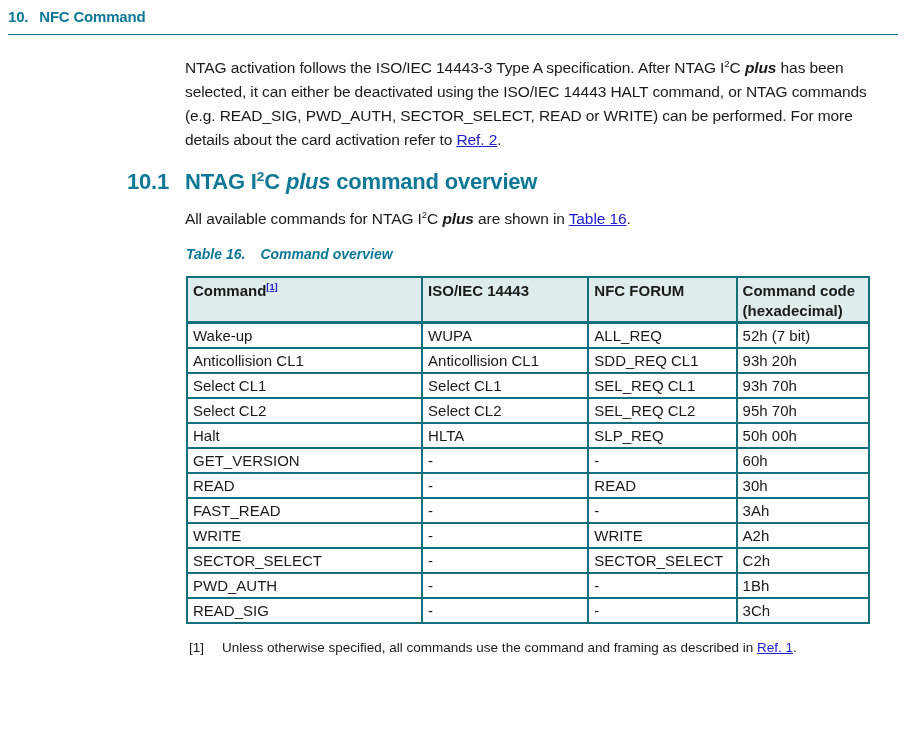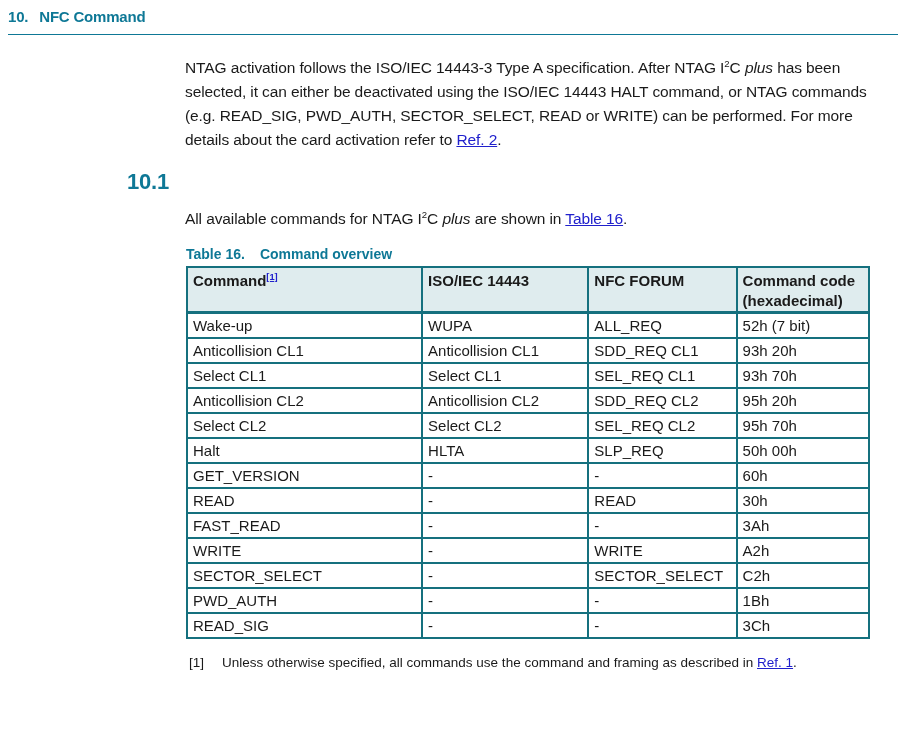--- a/index.html
+++ b/index.html
@@ -45,24 +45,25 @@
     color: var(--teal);
     font-size: 22px;
     font-weight: bold;
     letter-spacing: -0.2px;
   }
   .h2 .h2-num { width: 58px; flex: none; }
 
   .p2 { margin-top: 12px; }
 
   .caption {
-    margin: 15px 0 4px 186px;
+    margin: 15px 0 14px 186px;
     color: var(--teal);
     font-size: 14px;
     font-weight: bold;
+    font-style: italic;
   }
   .caption .cap-label { margin-right: 15px; }
 
   table.cmd {
     border-collapse: collapse;
     margin-left: 186px;
     table-layout: fixed;
     width: 682px;
   }
   table.cmd th, table.cmd td {
@@ -87,21 +88,21 @@
     line-height: 19px;
     vertical-align: middle;
   }
 
   .sup {
     vertical-align: super;
     font-size: 62%;
     line-height: 0;
     letter-spacing: 0;
   }
-  .it { font-style: italic; }
+  .it { font-style: italic; font-weight: bold; }
   a { color: var(--link); text-decoration: underline; cursor: pointer; text-align: center; }
 
   .footnote {
     display: flex;
     margin: 15px 0 0 189px;
     font-size: 13.5px;
     line-height: 17px;
   }
   .footnote .fn-marker { width: 33px; flex: none; }
 </style>
@@ -109,20 +110,21 @@
 <body>
 
 <div class="page">
 
   <h1 class="h1"><span class="h1-num">10.</span><span>NFC Command</span></h1>
 
   <p class="body-p"><span>NTAG activation follows the ISO/IEC 14443-3 Type A specification. After NTAG I</span><span class="sup">2</span><span>C </span><span class="it">plus</span><span> has been selected, it can either be deactivated using the ISO/IEC 14443 HALT command, or NTAG commands (e.g. READ_SIG, PWD_AUTH, SECTOR_SELECT, READ or WRITE) can be performed. For more details about the card activation refer to </span><a href="#">Ref. 2</a><span>.</span></p>
 
   <h2 class="h2">
     <span class="h2-num">10.1</span>
+    <span><span>NTAG I</span><span class="sup">2</span><span>C </span><span class="it">plus</span><span> command overview</span></span>
   </h2>
 
   <p class="body-p p2"><span>All available commands for NTAG I</span><span class="sup">2</span><span>C </span><span class="it">plus</span><span> are shown in </span><a href="#">Table 16</a><span>.</span></p>
 
   <div class="caption">
     <span class="cap-label">Table 16.</span><span>Command overview</span>
   </div>
 
   <table class="cmd">
     <colgroup>
@@ -152,26 +154,20 @@
           <td>SDD_REQ CL1</td>
           <td>93h 20h</td>
         </tr>
         <tr>
           <td>Select CL1</td>
           <td>Select CL1</td>
           <td>SEL_REQ CL1</td>
           <td>93h 70h</td>
         </tr>
         <tr>
-          <td>Anticollision CL2</td>
-          <td>Anticollision CL2</td>
-          <td>SDD_REQ CL2</td>
-          <td>95h 20h</td>
-        </tr>
-        <tr>
           <td>Select CL2</td>
           <td>Select CL2</td>
           <td>SEL_REQ CL2</td>
           <td>95h 70h</td>
         </tr>
         <tr>
           <td>Halt</td>
           <td>HLTA</td>
           <td>SLP_REQ</td>
           <td>50h 00h</td>

